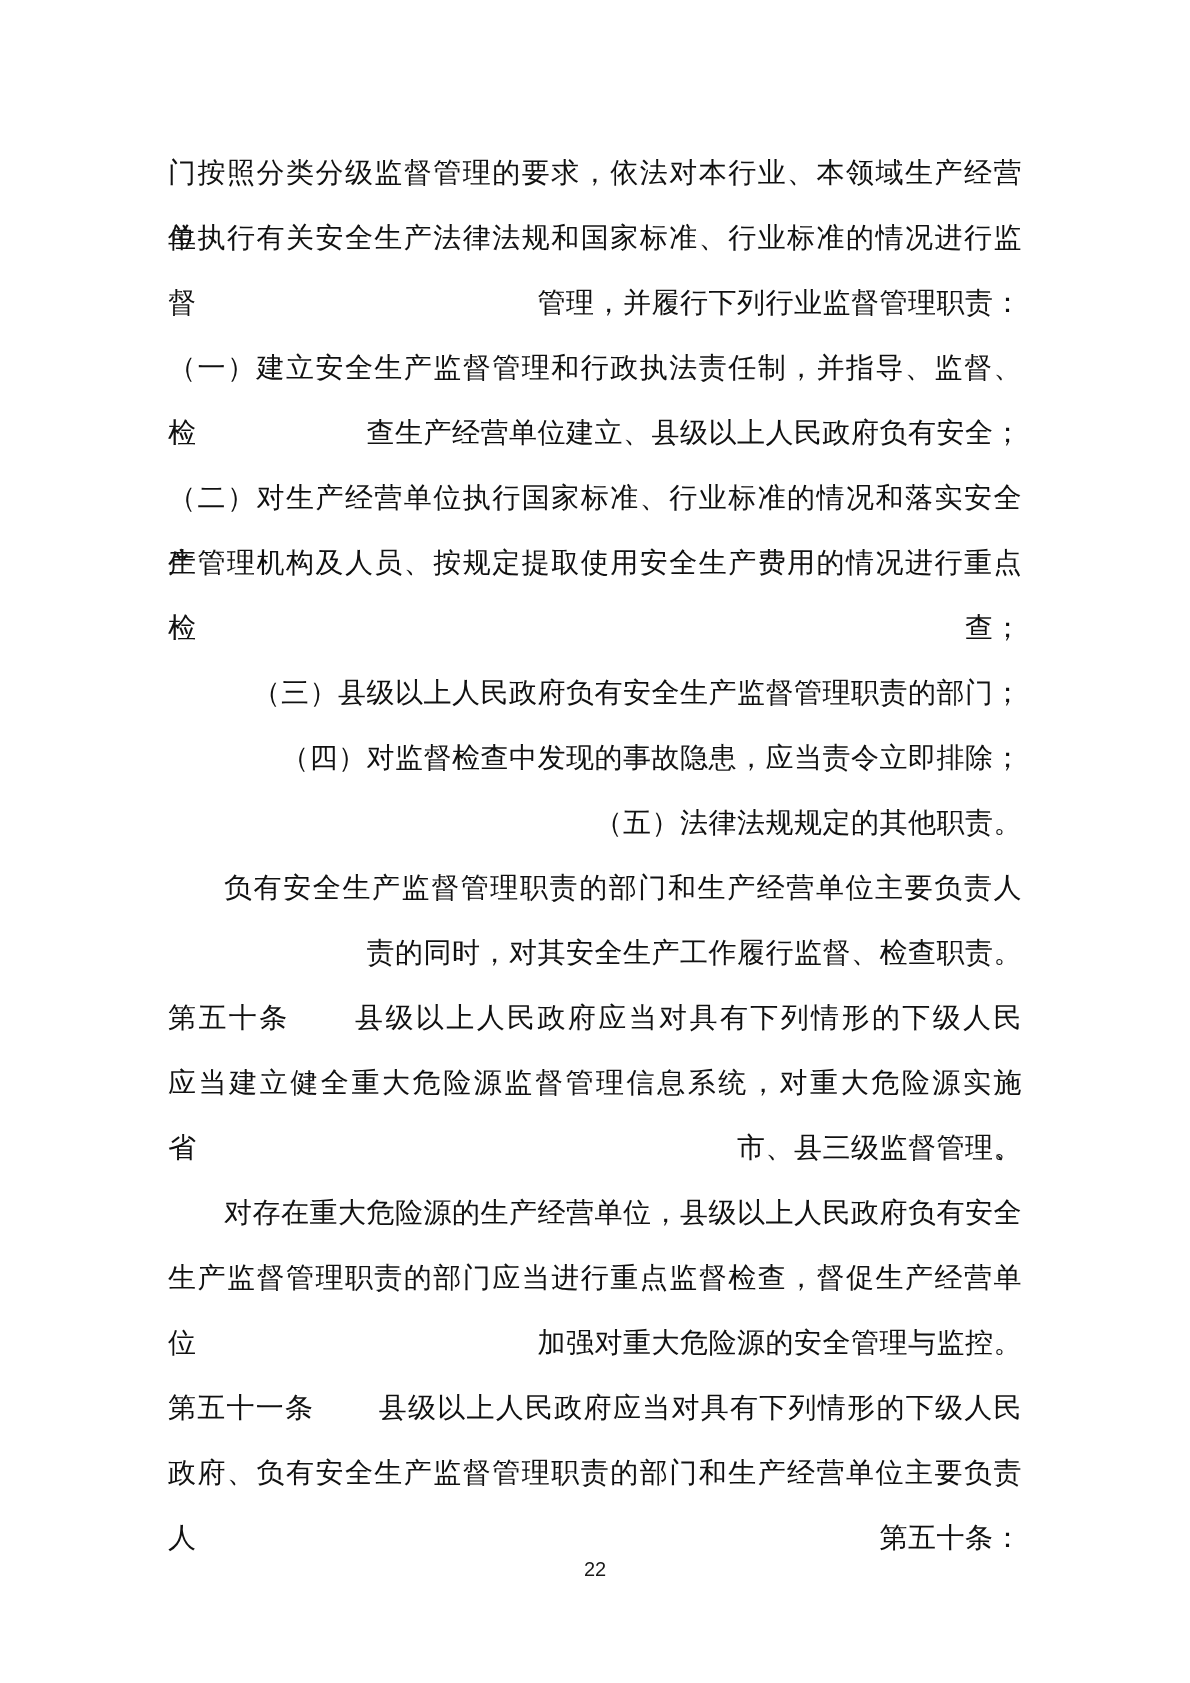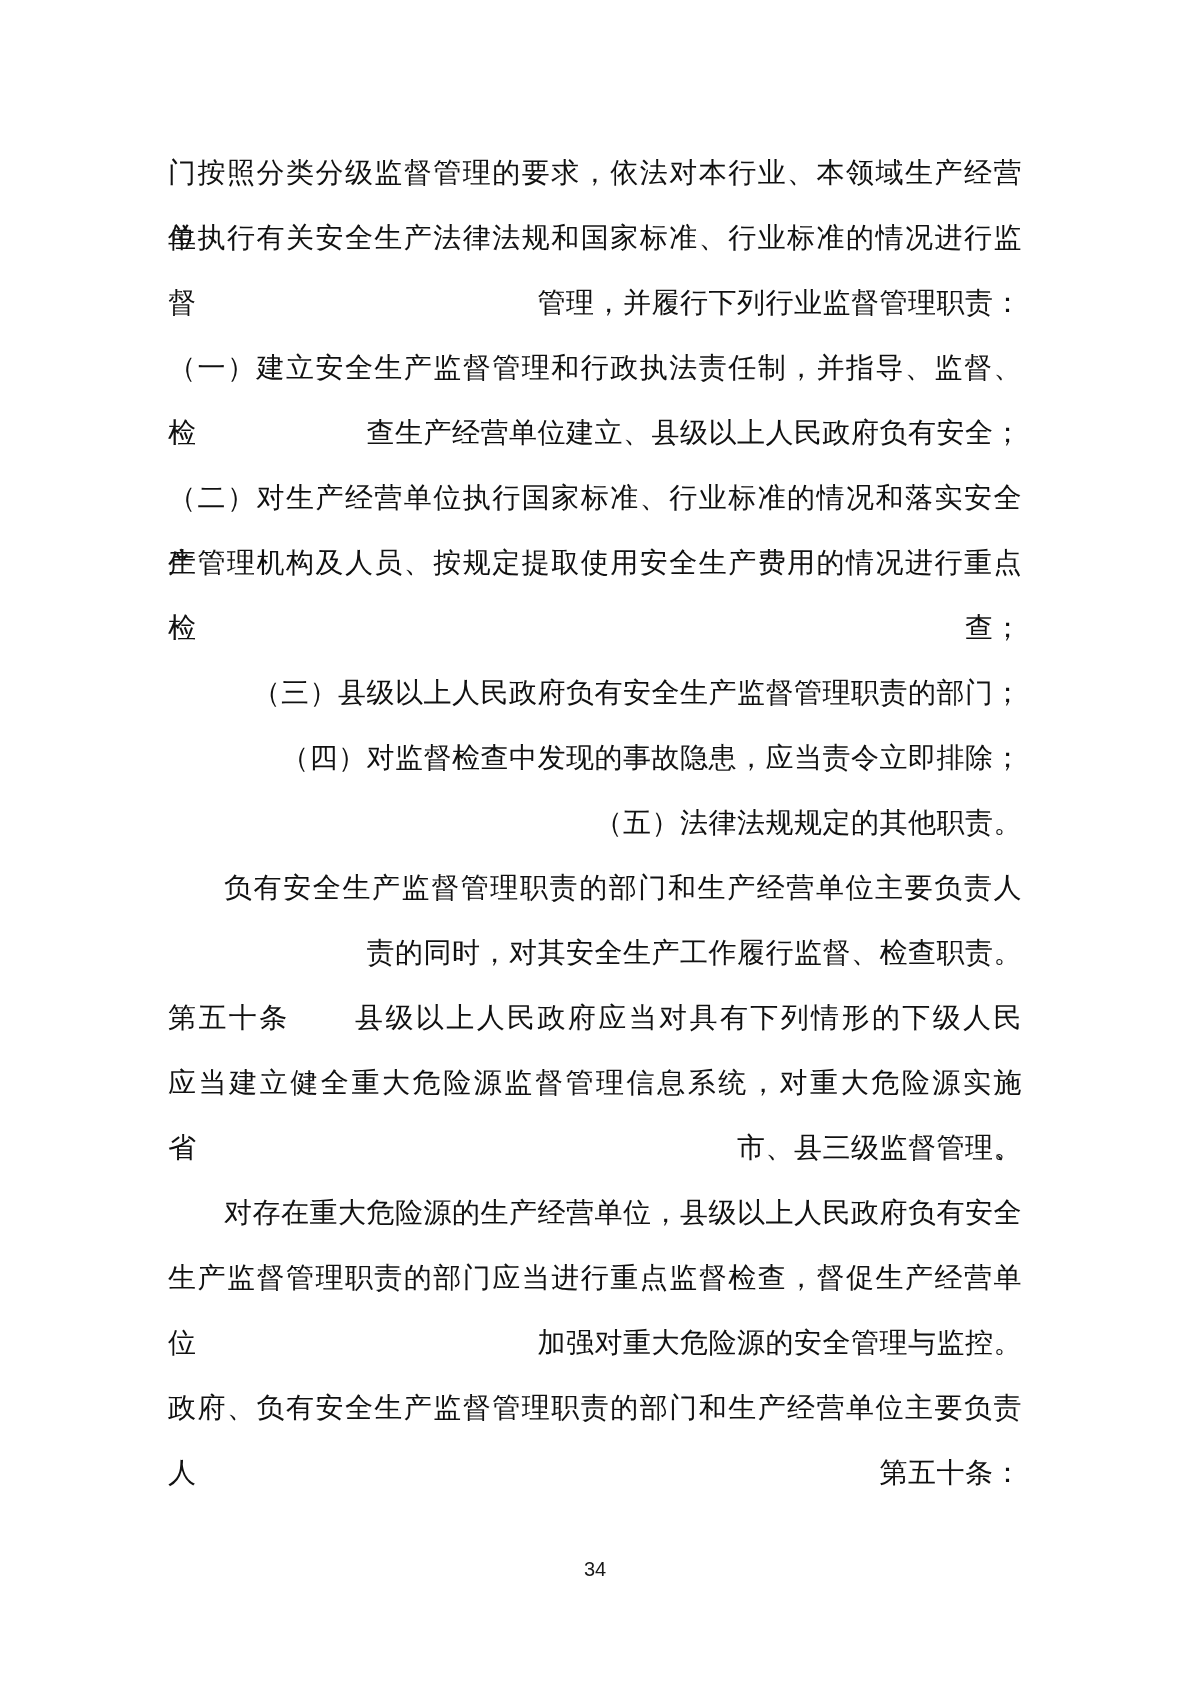--- a/index.html
+++ b/index.html
@@ -135,26 +135,30 @@
     </div>
       <div class="text-line justify">
       
       <span class="line-text">生产监督管理职责的部门应当进行重点监督检查，督促生产经营单位</span>
     </div>
       <div class="text-line">
       
       <span class="line-text">加强对重大危险源的安全管理与监控。</span>
     </div>
       <div class="text-line justify">
+      <span class="article-number">第五十一条</span>
+      <span class="line-text">县级以上人民政府应当对具有下列情形的下级人民</span>
+    </div>
+      <div class="text-line justify">
       
       <span class="line-text">政府、负有安全生产监督管理职责的部门和生产经营单位主要负责人</span>
     </div>
       <div class="text-line">
       
       <span class="line-text">第五十条：</span>
     </div>
     </div>
 
   <div class="page-footer">
-    <span class="page-number">34</span>
+    <span class="page-number">22</span>
   </div>
 
 </div>
 
 </body></html>

